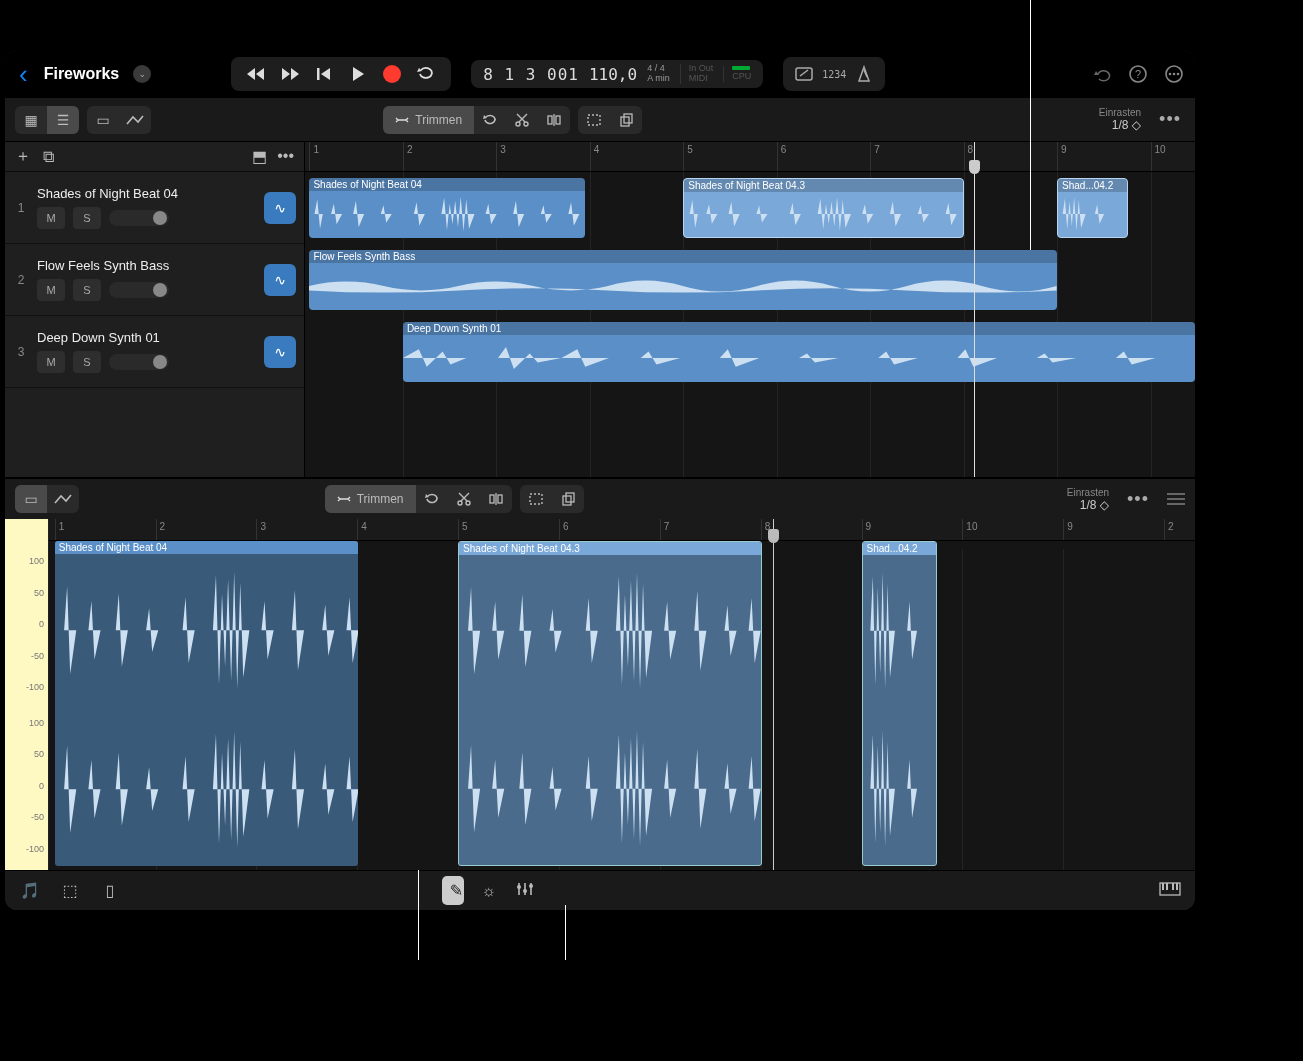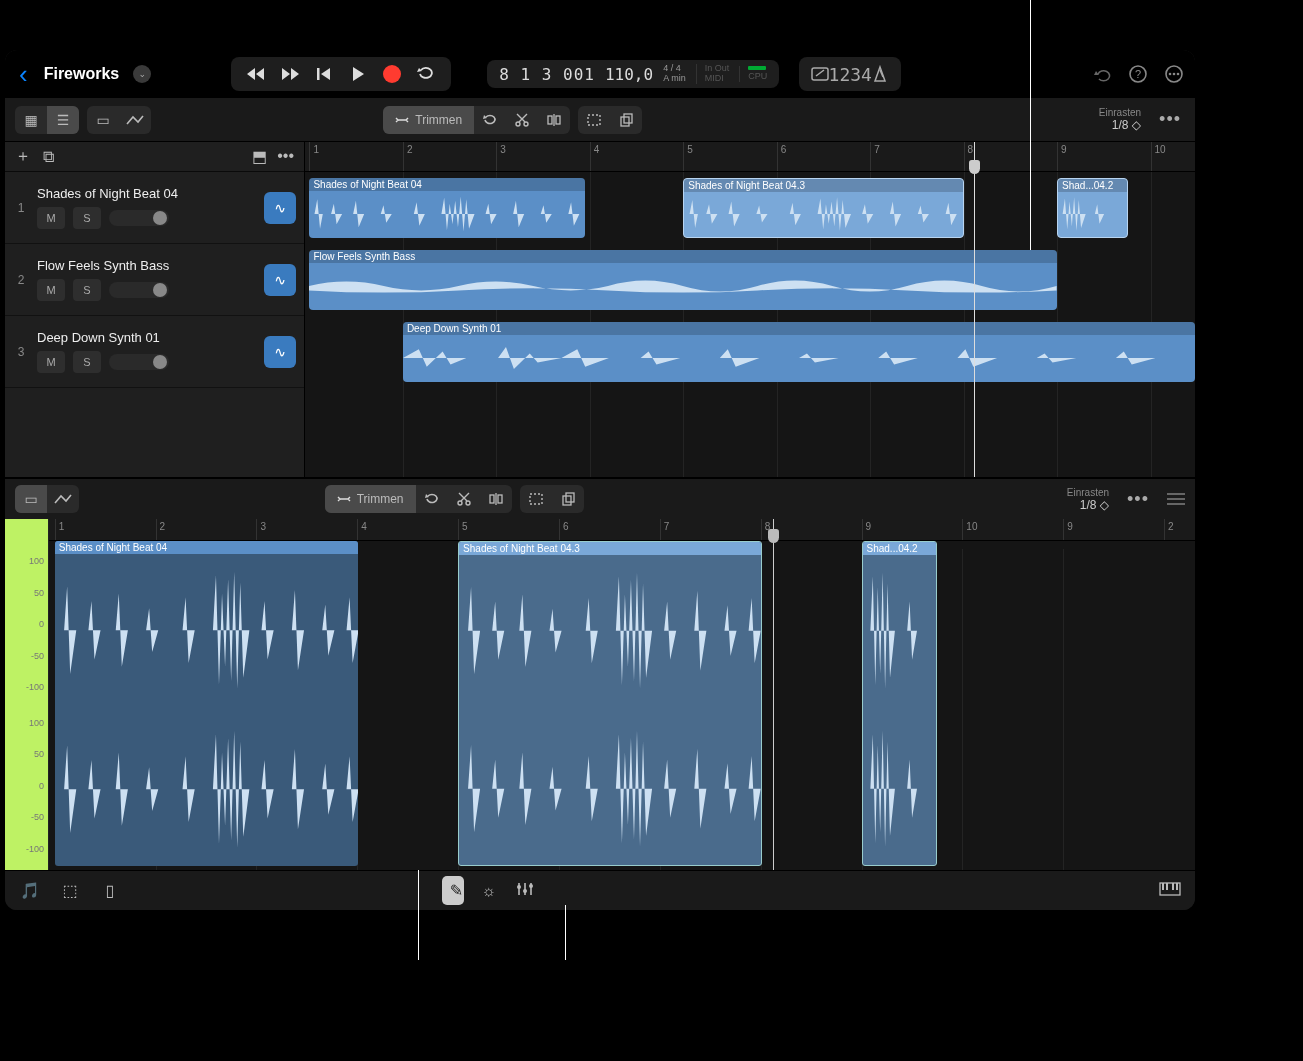--- a/index.html
+++ b/index.html
@@ -9,21 +9,21 @@
 
 
 .topbar { height: 48px; background: #000; display: flex; align-items: center; padding: 0 10px; gap: 10px; }
 .back-btn { color: #0a84ff; font-size: 26px; font-weight: 300; cursor: pointer; padding: 0 4px; }
 .proj-name { color: #fff; font-size: 16px; font-weight: 600; margin-left: 2px; }
 .proj-chev { width: 18px; height: 18px; background: #3a3a3a; border-radius: 50%; display: flex; align-items: center; justify-content: center; font-size: 9px; color: #aaa; margin-left: 4px; }
 
 .transport { display: flex; align-items: center; gap: 12px; margin-left: 70px; background: #1e1e1e; border-radius: 8px; padding: 6px 14px; }
 .tbtn { width: 22px; height: 22px; display: flex; align-items: center; justify-content: center; color: #ddd; cursor: pointer; }
 .rec-btn { width: 18px; height: 18px; border-radius: 50%; background: #ff3b30; }
-.lcd { margin-left: 26px; background: #1e1e1e; border-radius: 8px; padding: 4px 12px; display: flex; align-items: center; gap: 10px; }
+.lcd { margin-left: 10px; background: #1e1e1e; border-radius: 8px; padding: 4px 12px; display: flex; align-items: center; gap: 10px; }
 .lcd-pos { font-family: ui-monospace, monospace; font-size: 16px; color: #ddd; letter-spacing: 1px; }
 .lcd-tempo { font-family: ui-monospace, monospace; font-size: 16px; color: #ddd; }
 .lcd-meta { font-size: 9px; color: #999; line-height: 1.1; }
 .lcd-small { font-size: 9px; color: #555; border-left: 1px solid #333; padding-left: 8px; line-height: 1.1; }
 
 .right-controls { margin-left: 10px; display: flex; align-items: center; gap: 8px; background: #1e1e1e; border-radius: 8px; padding: 6px 10px; }
 .ctrl-icon { width: 22px; height: 22px; display: flex; align-items: center; justify-content: center; color: #aaa; cursor: pointer; }
 
 .far-right { margin-left: auto; display: flex; align-items: center; gap: 14px; }
 .far-right .ctrl-icon { color: #888; }
@@ -69,21 +69,21 @@
 .region.sel { background: #7aa8d8; border: 1px solid #b8d4f0; }
 .region-label { font-size: 10px; color: #fff; background: rgba(0,0,0,0.18); padding: 1px 4px; white-space: nowrap; overflow: hidden; }
 .region-wave { position: absolute; top: 14px; bottom: 2px; left: 0; right: 0; }
 .playhead { position: absolute; top: 0; bottom: 0; width: 1px; background: #ddd; z-index: 5; }
 .playhead::before { content: ''; position: absolute; top: 18px; left: -5px; width: 11px; height: 14px; background: #ccc; border-radius: 3px 3px 6px 6px; }
 
 
 .editor { flex: 1; display: flex; flex-direction: column; background: #1a1a1a; border-top: 2px solid #000; }
 .ed-toolbar { height: 40px; display: flex; align-items: center; padding: 0 10px; gap: 8px; }
 .ed-main { flex: 1; position: relative; display: flex; }
-.ed-yaxis { width: 44px; background: #bef264; position: relative; border-right: 1px solid #222; }
+.ed-yaxis { width: 44px; background: #fef9c3; position: relative; border-right: 1px solid #222; }
 .ed-ylabel { position: absolute; right: 4px; font-size: 9px; color: #777; transform: translateY(-50%); }
 .ed-canvas { flex: 1; position: relative; background: #151515; overflow: hidden; }
 .ed-ruler { height: 22px; background: #1a1a1a; position: relative; border-bottom: 1px solid #000; }
 .ed-region { position: absolute; top: 22px; bottom: 4px; background: #3a5a7a; border-radius: 3px; overflow: hidden; }
 .ed-region.sel { background: #4a6b8c; border: 1px solid #9cc; }
 .ed-region .region-label { background: #5b8fc7; }
 .ed-region.sel .region-label { background: #7aa8d8; }
 .ed-wave-l, .ed-wave-r { position: absolute; left: 0; right: 0; height: 45%; }
 .ed-wave-l { top: 16px; } .ed-wave-r { bottom: 4px; }
 .ed-playhead { position: absolute; top: 0; bottom: 0; width: 1px; background: #ccc; z-index: 5; }
@@ -166,21 +166,21 @@
       </div>
     </div>
 
     <div class="right-controls">
       <div class="ctrl-icon">
           <svg width="20" height="16" viewBox="0 0 20 16">
             <rect x="2" y="2" width="16" height="12" rx="2" stroke="#aaa" stroke-width="1.5" fill="none"></rect>
             <path d="M6 10 L14 4" stroke="#aaa" stroke-width="1.5"></path>
           </svg>
         </div>
-      <div class="ctrl-icon" style="font-family:monospace;font-size:18px">1234</div>
+      <div class="ctrl-icon" style="font-family:monospace;font-size:10px">1234</div>
       <div class="ctrl-icon">
           <svg width="18" height="18" viewBox="0 0 18 18">
             <path d="M9 2 L14 16 L4 16 Z" stroke="#aaa" stroke-width="1.5" fill="none"></path>
             <line x1="9" y1="5" x2="12" y2="12" stroke="#aaa" stroke-width="1.5"></line>
           </svg>
         </div>
     </div>
 
     <div class="far-right">
       <div class="ctrl-icon">

